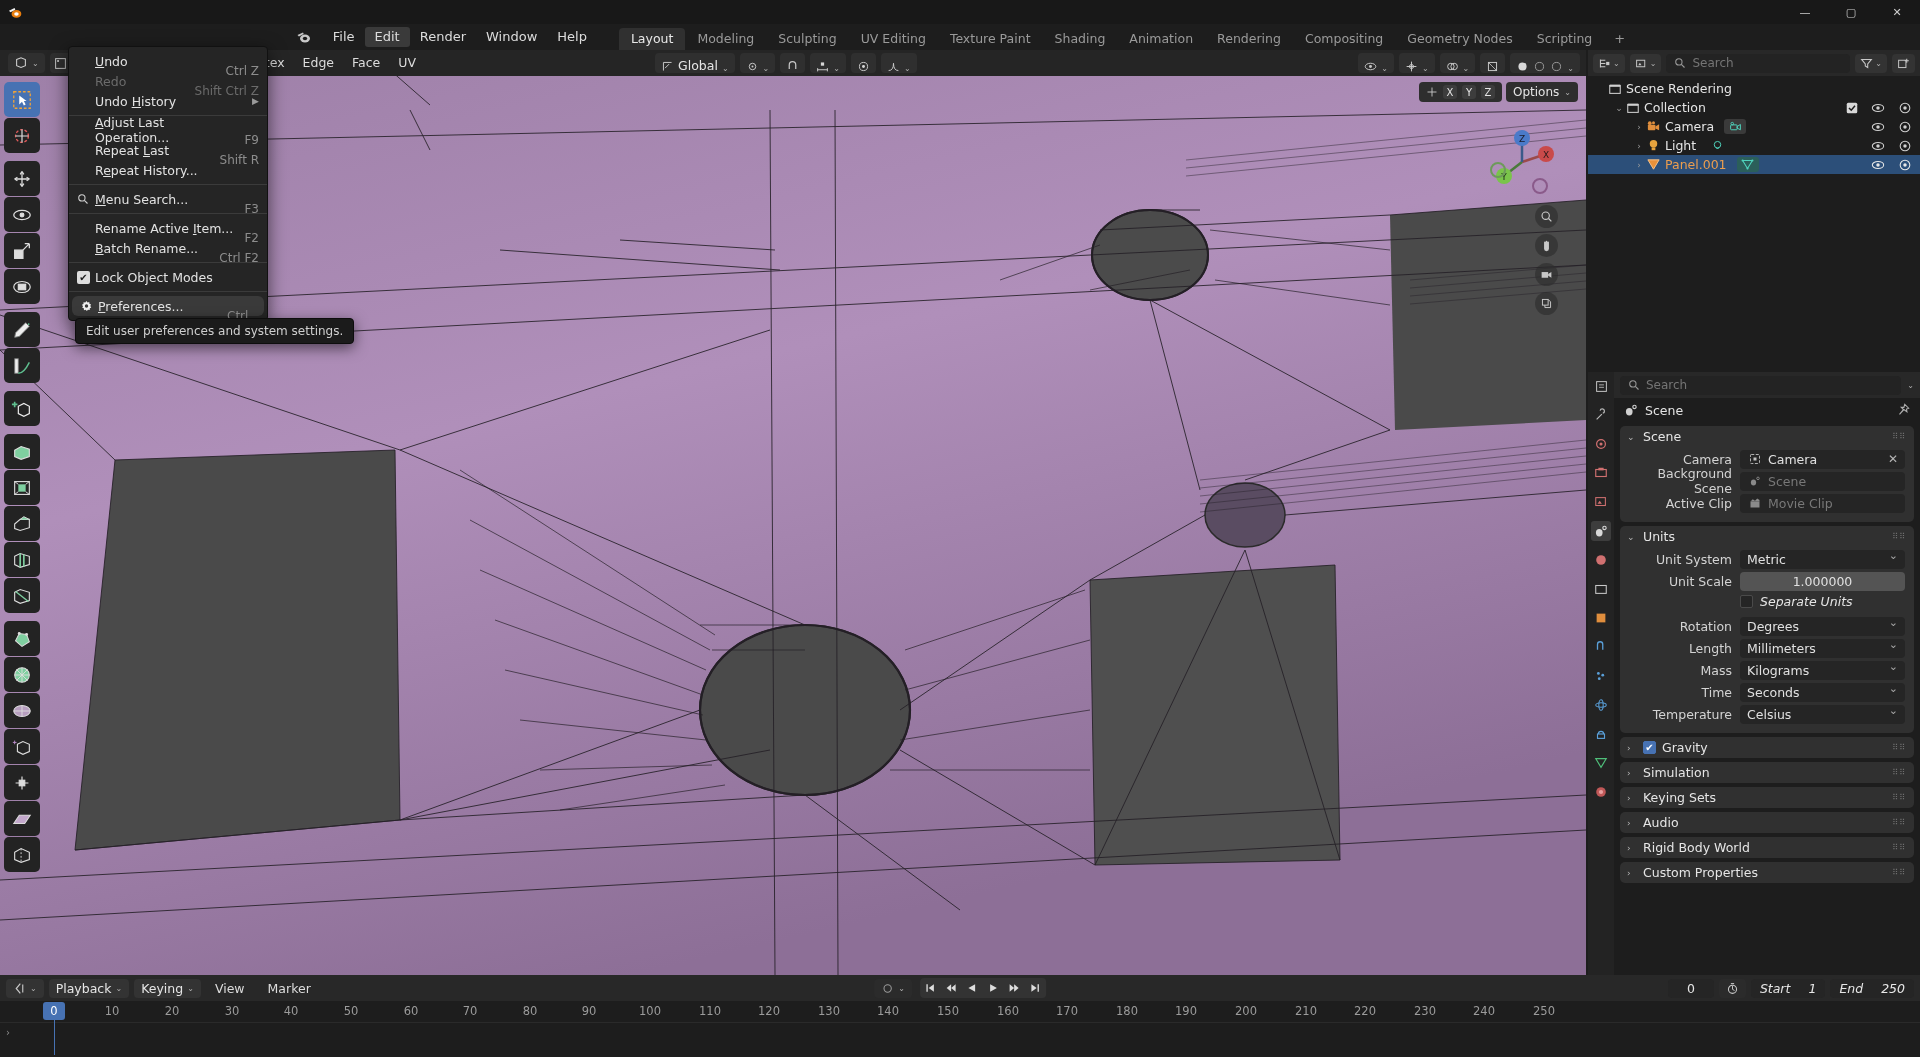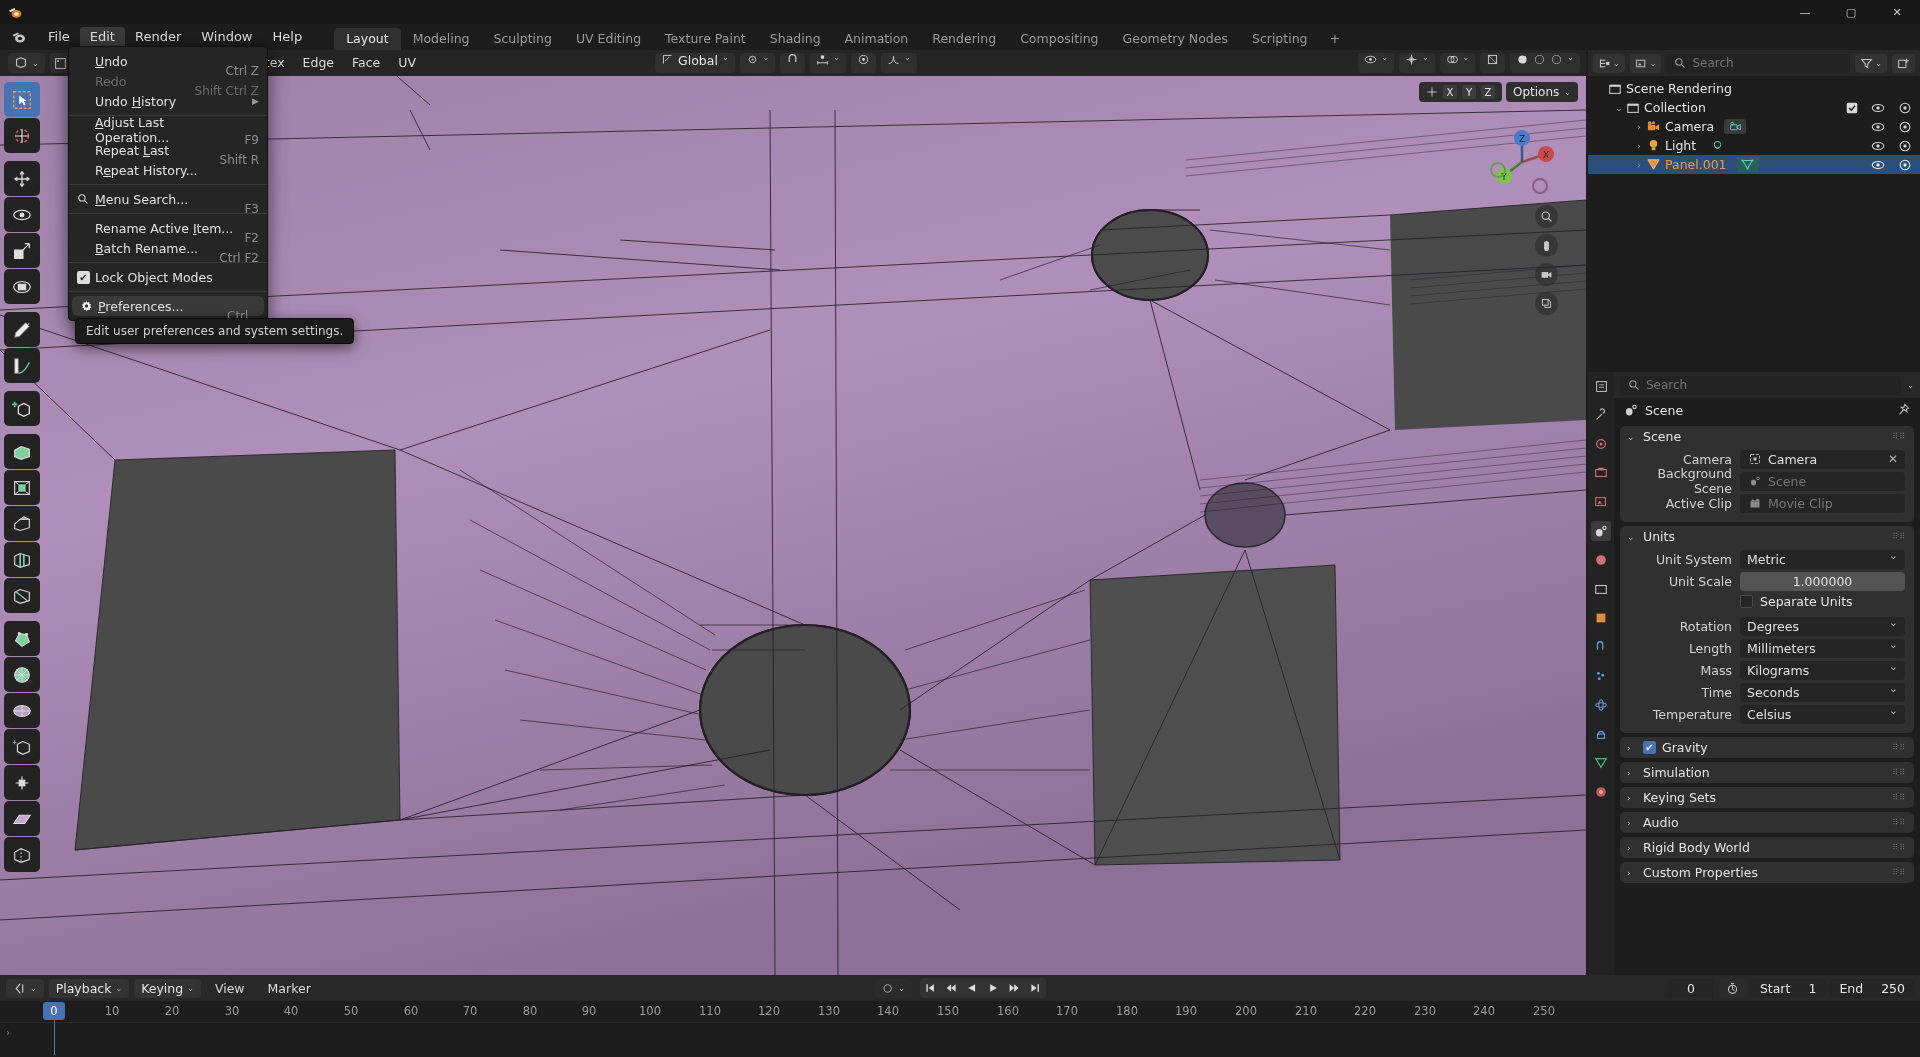--- a/index.html
+++ b/index.html
@@ -19,21 +19,21 @@
     background: #181818; display: flex; align-items: center;
   }
   .titlebar .tb-icon { margin-left: 7px; margin-right: 8px; width: 16px; height: 16px; display:flex;align-items:center;justify-content:center;}
   .titlebar .tb-title { font-size: 12.5px; color: #d8d8d8; letter-spacing: .1px; }
   .win-btns { position:absolute; right:0; top:0; height:24px; display:flex; }
   .win-btn { width: 46px; height:24px; display:flex;align-items:center;justify-content:center; color:#cfcfcf; font-size:11px; }
 
   
   .topbar {
     position: absolute; top: 24px; left: 0; width: 1920px; height: 26px;
-    background: #1d1d1d; display: flex; align-items: center;
+    background: #1d1d1d; display: flex; align-items: center; justify-content: center;
   }
   .blender-logo { width: 26px; display:flex; align-items:center; justify-content:center; margin-left:6px;}
   .menu-root { display: flex; align-items: center; height: 26px; margin-left: 6px;}
   .menu-item { padding: 0 10px; height: 20px; line-height: 20px; border-radius: 3px; font-size: 13px; color:#dcdcdc;}
   .menu-item.open { background: #3a3a3a; }
   .ws-tabs { display:flex; align-items: flex-end; height: 26px; margin-left: 22px; }
   .ws-tab {
     padding: 0 12px; height: 22px; line-height: 22px; font-size: 12.5px;
     color: #9a9a9a; border-radius: 4px 4px 0 0;
   }
@@ -61,21 +61,21 @@
     background: #252525; display:flex; align-items:center; z-index: 6;
   }
   .vp-mode {
     display:flex;align-items:center;gap:4px; height:20px; margin-left:8px; padding: 0 6px;
     background:#2f2f2f; border-radius:4px; font-size:12.5px;
   }
   .vp-small-btn { width:22px;height:20px;background:#2f2f2f;border-radius:4px;display:flex;align-items:center;justify-content:center;margin-left:5px;}
   .vp-menus { display:flex; margin-left: 14px; gap:0px;}
   .vp-menus div { padding: 0 9px; height:20px; line-height:20px; font-size:12.5px; color:#dcdcdc;}
   .vp-right { position:absolute; right:6px; top:3px; height:20px; display:flex; align-items:center; gap:5px;}
-  .pill { display:flex;align-items:flex-start; height:20px; background:#2f2f2f; border-radius:4px; padding:0 6px; gap:4px; font-size:12.5px;}
+  .pill { display:flex;align-items:flex-end; height:20px; background:#2f2f2f; border-radius:4px; padding:0 6px; gap:4px; font-size:12.5px;}
   .chev { font-size:8px; color:#b0b0b0; }
 
   
   .toolbar {
     position:absolute; left:4px; top:32px; width: 36px;
     display:flex; flex-direction:column; gap:1px; z-index: 5;
   }
   .tool {
     width:36px;height:35px;background:#232323;border-radius:5px;
     display:flex;align-items:center;justify-content:center;
@@ -152,39 +152,39 @@
     flex:1; height:19px; background:#252525; border-radius:4px; display:flex; align-items:center;
     font-size:12.5px; padding:0 7px; gap:6px; position:relative; color:#e0e0e0;
   }
   .pfield.dropdownf::after {
     content:"⌄"; position:absolute; right:7px; color:#a8a8a8; font-size:11px; top:-1px;
   }
   .pfield .fico { width:15px; display:flex; align-items:center; justify-content:center;}
   .pfield .xbtn { position:absolute; right:7px; color:#b5b5b5; font-size:12px;}
   .pfield.placeholder { color:#787878; }
   .pfield.slider { background:#545454; justify-content:center; }
-  .cbrow { display:flex; align-items:center; gap:7px; margin: 3px 0 3px 120px; font-size:12.5px;}
+  .cbrow { display:flex; align-items:center; gap:7px; margin: 3px 0 3px 120px; font-size:12.5px;font-style:italic;}
   .cbox { width:13px;height:13px;background:#252525;border:1px solid #4a4a4a;border-radius:2px;}
   .cbox.on { background:#4772b3; border-color:#4772b3; color:#fff; font-size:10px; display:flex;align-items:center;justify-content:center;}
   .closed-panel { background:#303030; border-radius:5px; margin:4px 6px; height:21px; display:flex; align-items:center; gap:6px; padding:0 7px; font-size:12.5px; position:relative;}
   .closed-panel .grip { position:absolute; right:8px; color:#6f6f6f; letter-spacing:1px; font-size:8px;}
   .tri { color:#b9b9b9; font-size:9px; width:10px; display:inline-block;}
 
   
   .timeline { position:absolute; left:0; top:975px; width:1920px; height:82px; background:#1d1d1d;}
   .tl-header { height:26px; background:#282828; display:flex; align-items:center; padding:0 6px; gap:5px; position:relative;}
   .tl-pill { display:flex;align-items:center; gap:4px; height:19px; background:#333; border-radius:4px; padding:0 7px; font-size:12.5px;}
   .tl-plain { padding:0 9px; font-size:12.5px; color:#dcdcdc; }
   .tl-center { position:absolute; left:50%; transform:translateX(-50%); display:flex; align-items:center; gap:8px;}
   .tl-transport { display:flex; align-items:center; background:#333; border-radius:4px; height:20px; }
   .tl-transport div { width:21px; height:20px; display:flex; align-items:center; justify-content:center; color:#dcdcdc; font-size:10px;}
   .tl-right { position:absolute; right:6px; display:flex; align-items:center; gap:5px;}
   .tl-num { height:19px; background:#252525; border-radius:4px; display:flex; align-items:center; justify-content:center; font-size:12.5px; min-width:46px; padding:0 10px;}
   .tl-range { height:19px; background:#252525; border-radius:4px; display:flex; align-items:center; font-size:12.5px;}
-  .tl-range span { padding: 0 9px; }
+  .tl-range span { padding: 0 9px; font-style: italic; }
   .tl-range .val { color:#e8e8e8; }
   .tl-ruler { height:22px; position:relative; background:#1d1d1d; border-bottom:1px solid #2a2a2a;}
   .tick { position:absolute; top:3px; font-size:11.5px; color:#9b9b9b; transform:translateX(-50%);}
   .playhead { position:absolute; top:1px; height:18px; background:#4772b3; border-radius:3px; color:#fff; font-size:11.5px; display:flex; align-items:center; justify-content:center; min-width:22px; transform:translateX(-50%);}
   .playhead-line { position:absolute; top:19px; width:1px; height:36px; background:#4772b3;}
   .tl-body { height:34px; position:relative;}
   .tl-left-mini { position:absolute; left:6px; top:4px; color:#8d8d8d; font-size:10px;}
 
   .dim { color:#8d8d8d; }
   svg { display:block; }

